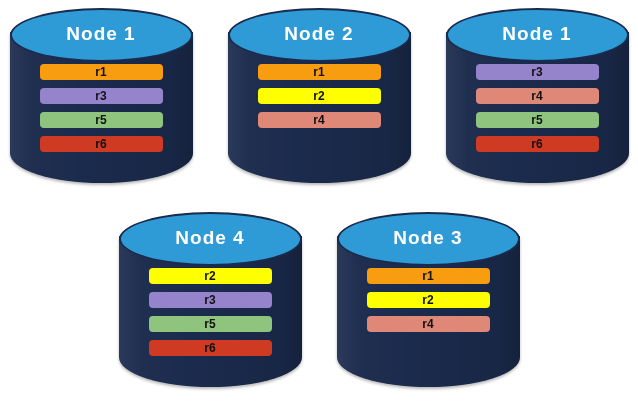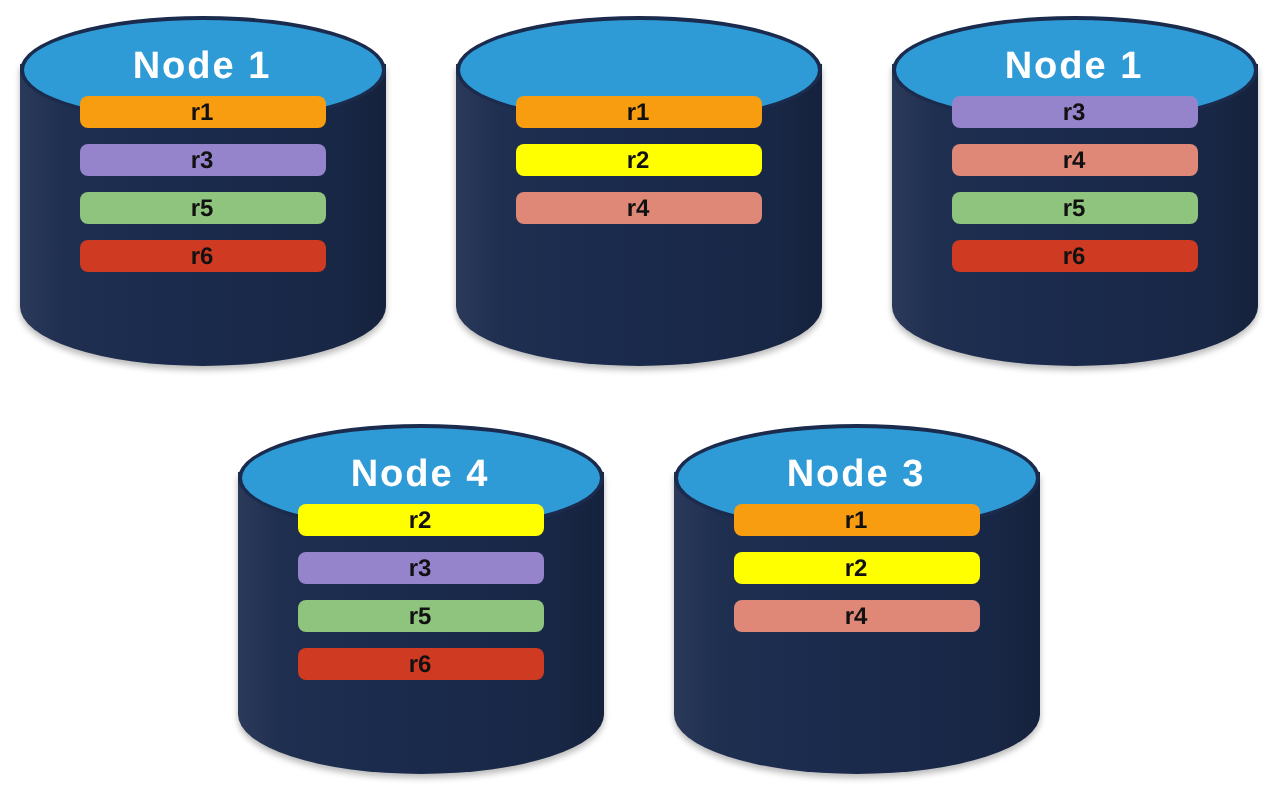--- a/index.html
+++ b/index.html
@@ -103,21 +103,21 @@
     font-weight: bold;
     letter-spacing: 1px;
     z-index: 3;
     white-space: nowrap;
   }
 
   
   .records {
     position: absolute;
     left: 30px;
-    top: 40px;
+    top: 56px;
     width: 123px;
     z-index: 4;
   }
 
   .record-bar {
     height: 16px;
     margin-bottom: 8px;
     border-radius: 4px;
     text-align: center;
     line-height: 16px;
@@ -143,20 +143,21 @@
         <div class="records">
           <div class="record-bar" style="background: rgb(248, 156, 16);">r1</div>
           <div class="record-bar" style="background: rgb(149, 132, 204);">r3</div>
           <div class="record-bar" style="background: rgb(143, 196, 126);">r5</div>
           <div class="record-bar" style="background: rgb(206, 58, 34);">r6</div>
         </div>
       </div>
       <div class="node">
         <div class="cyl-body"></div>
         <div class="cyl-top"></div>
+        <div class="node-title">Node  2</div>
         <div class="records">
           <div class="record-bar" style="background: rgb(248, 156, 16);">r1</div>
           <div class="record-bar" style="background: rgb(255, 255, 0);">r2</div>
           <div class="record-bar" style="background: rgb(224, 136, 120);">r4</div>
         </div>
       </div>
       <div class="node">
         <div class="cyl-body"></div>
         <div class="cyl-top"></div>
         <div class="node-title">Node  1</div>

